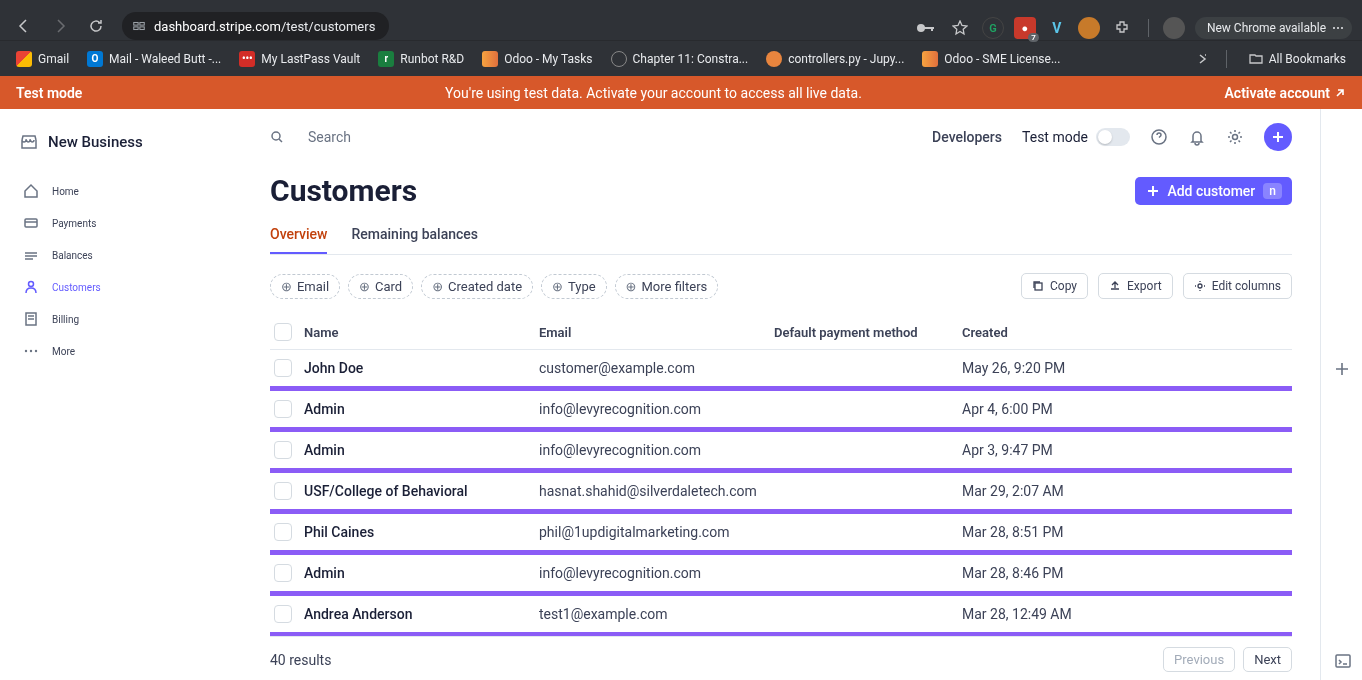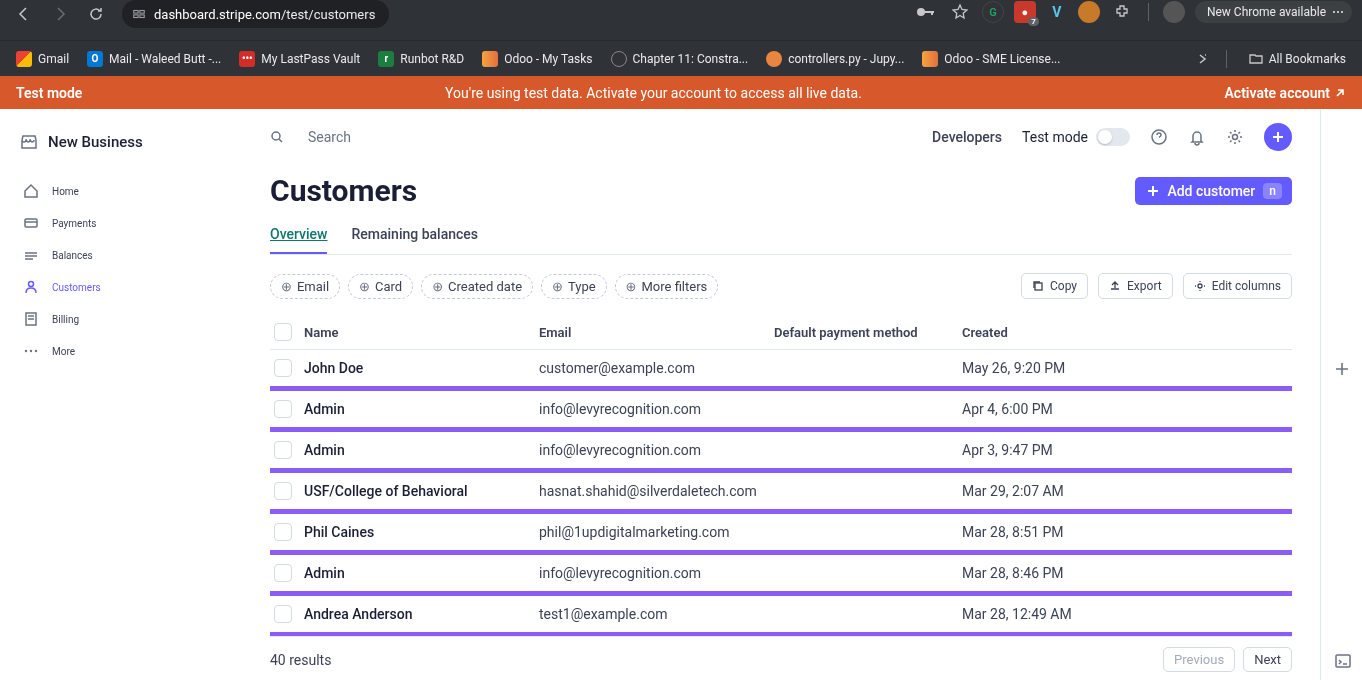--- a/index.html
+++ b/index.html
@@ -1,19 +1,19 @@
 <!DOCTYPE html>
 <html><head>
 <meta charset="utf-8">
 <style>
 * { box-sizing: border-box; margin: 0; padding: 0; }
 body { font-family: -apple-system, BlinkMacSystemFont, "Segoe UI", Roboto, Helvetica, Arial, sans-serif; font-size: 14px; color: #1a1f36; background: #fff; width: 1362px; height: 680px; overflow: hidden; }
 
 
-.browser-chrome { background: #2f3237; height: 40px; display: flex; align-items: flex-start; padding: 0 10px; gap: 8px; }
+.browser-chrome { background: #2f3237; height: 40px; display: flex; align-items: flex-end; padding: 0 10px; gap: 8px; }
 .nav-btn { width: 28px; height: 28px; display: flex; align-items: center; justify-content: center; color: #c7c8ca; border-radius: 50%; }
 .nav-btn.disabled { color: #6a6c70; }
 .url-box { flex: 0 0 auto; display: flex; align-items: center; background: #202124; border-radius: 16px; padding: 4px 14px 4px 10px; height: 28px; gap: 8px; margin-left: 4px;}
 .url-icon { color: #9aa0a6; font-size: 12px; }
 .url-text { color: #e8eaed; font-size: 13px; }
 .url-text .host { color: #fff; }
 .chrome-right { margin-left: auto; display: flex; align-items: center; gap: 10px; }
 .chrome-icon { width: 24px; height: 24px; display: flex; align-items: center; justify-content: center; color: #c7c8ca; }
 .ext-icon { width: 22px; height: 22px; border-radius: 4px; display:flex; align-items:center; justify-content:center; font-size:11px; font-weight:600;}
 .ext-g { color:#1fa463; border:1px solid #444; border-radius:50%;}
@@ -73,21 +73,21 @@
 .top-icn { color:#6a7383; }
 .plus-btn { width:28px; height:28px; background:#635bff; border-radius:50%; color:#fff; display:flex; align-items:center; justify-content:center;}
 
 .page-head { display:flex; align-items:center; margin-top: 22px;}
 .page-title { font-size: 30px; font-weight: 700; color:#1a1f36;}
 .add-cust { margin-left:auto; background:#635bff; color:#fff; padding: 6px 10px 6px 12px; border-radius:5px; display:flex; align-items:center; gap:8px; font-weight:500; font-size:14px;}
 .kbd { background:rgba(255,255,255,0.25); border-radius:4px; padding: 1px 6px; font-size:12px;}
 
 .tabs { display:flex; gap:24px; border-bottom:1px solid #e3e8ee; margin-top: 10px;}
 .tab { padding: 8px 0 10px 0; color:#3c4257; font-weight:500; font-size:14px;}
-.tab.active { color:#0f766e; border-bottom:2px solid #635bff;text-decoration:underline;}
+.tab.active { color:#c2410c; border-bottom:2px solid #635bff;}
 
 .filters-row { display:flex; align-items:center; margin-top: 18px;}
 .filter-chip { display:flex; align-items:center; gap:5px; border:1px dashed #c1c9d2; border-radius:14px; padding:4px 10px; color:#3c4257; font-size:13px; margin-right:8px;}
 .filter-chip .plus-c{color:#6a7383;}
 .action-btns { margin-left:auto; display:flex; gap:10px;}
 .act-btn { border:1px solid #d5dbe1; border-radius:5px; padding:5px 10px; display:flex; align-items:center; gap:6px; color:#3c4257; font-size:12px; background:#fff;}
 
 
 .table { margin-top: 16px; flex:1; overflow:hidden; display:flex; flex-direction:column;}
 .thead { display:flex; align-items:center; padding: 8px 4px; border-bottom:1px solid #e3e8ee; color:#3c4257; font-weight:600; font-size:13px;}

